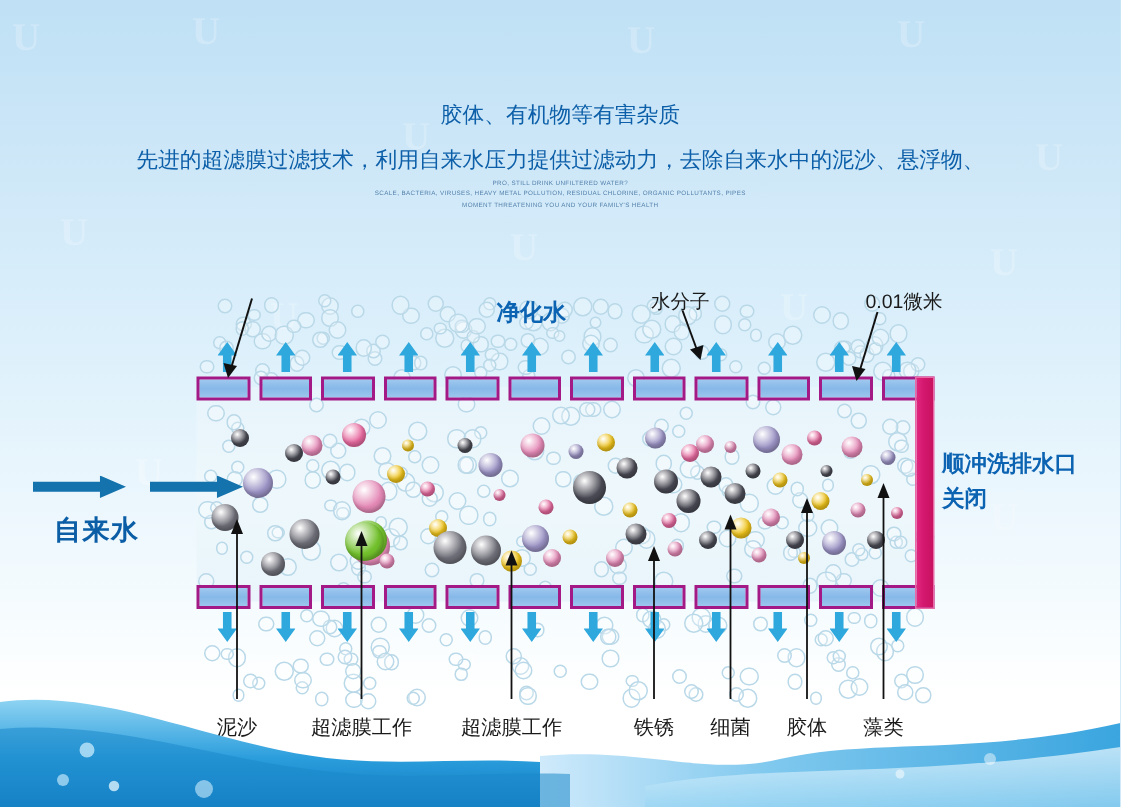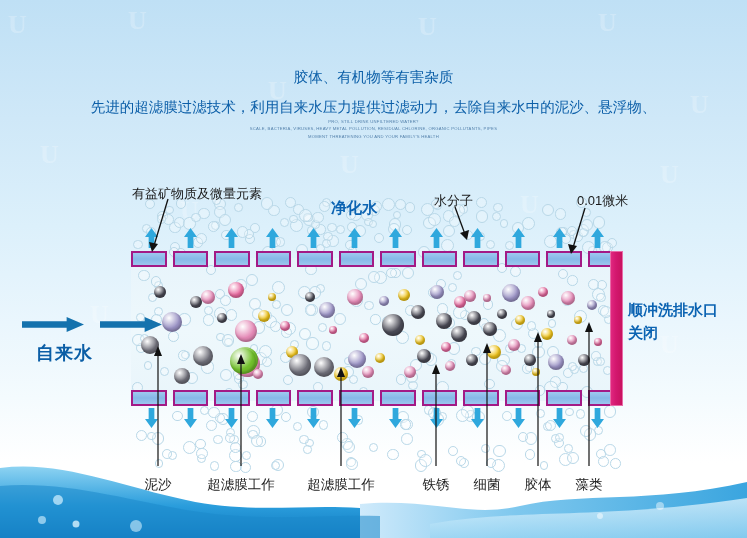--- a/index.html
+++ b/index.html
@@ -696,21 +696,20 @@
         <polygon points="158,346 154,356 162,356"></polygon>
         <polygon points="241,354 237,364 245,364"></polygon>
         <polygon points="341,367 337,377 345,377"></polygon>
         <polygon points="436,364 432,374 440,374"></polygon>
         <polygon points="487,343 483,353 491,353"></polygon>
         <polygon points="538,332 534,342 542,342"></polygon>
         <polygon points="589,322 585,332 593,332"></polygon>
       </g>
     </svg>
 
-    <div class="lbl" style="left:132px;top:185px;">有益矿物质及微量元素</div>
     <div class="lbl-blue" style="left:331px;top:198px;">净化水</div>
     <div class="lbl" style="left:434px;top:192px;">水分子</div>
     <div class="lbl" style="left:577px;top:192px;">0.01微米</div>
     <div class="lbl-side">
       <div>顺冲洗排水口</div>
       <div>关闭</div>
     </div>
 
     <div id="bottomlabels">
         <div class="bottom-label" style="left: 158px;">泥沙</div>

